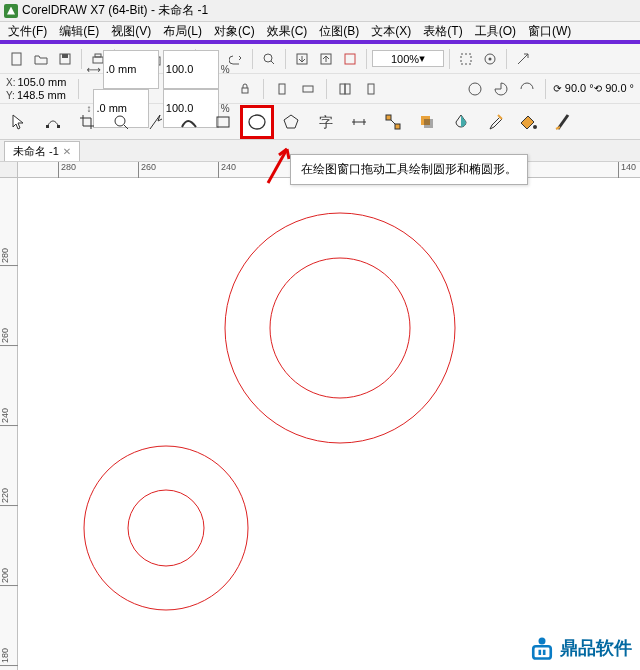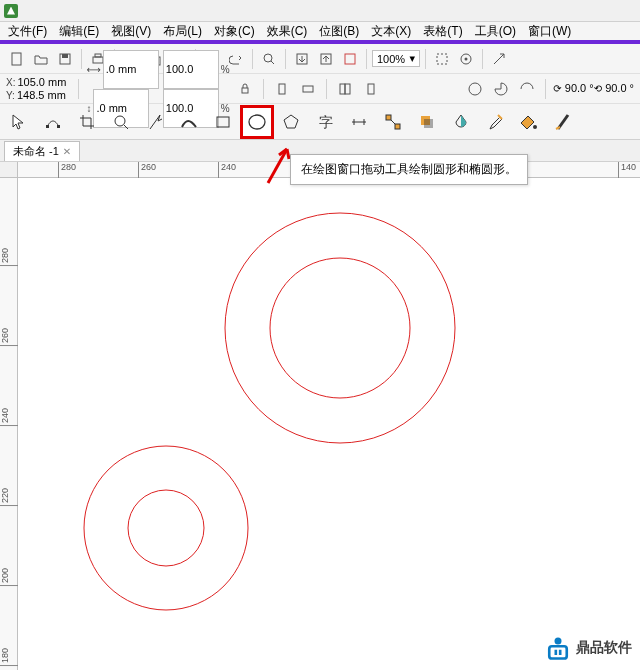--- a/index.html
+++ b/index.html
@@ -5,21 +5,21 @@
 * { margin: 0; padding: 0; box-sizing: border-box; font-family: "Microsoft YaHei", sans-serif; }
 body { background: #fff; width: 640px; height: 670px; overflow: hidden; position: relative; }
 .titlebar { background: #f0f0f0; border-bottom: 1px solid #d0d0d0; height: 22px; display: flex; align-items: center; padding: 0 4px; font-size: 12px; }
 .titlebar .logo { width: 14px; height: 14px; background: #3a8a3a; margin-right: 4px; border-radius: 2px; display: flex; align-items: center; justify-content: center; }
 .titlebar .logo::after { content: ""; width: 8px; height: 8px; background: #fff; clip-path: polygon(50% 0, 100% 100%, 0 100%); }
 .menubar { background: #f5f5f5; height: 22px; display: flex; align-items: center; padding: 0 2px; font-size: 12px; border-bottom: 4px solid #6d28d9; }
 .menubar span { padding: 2px 6px; cursor: pointer; }
 .toolbar1 { background: #f5f5f5; height: 30px; display: flex; align-items: center; padding: 0 6px; gap: 2px; border-bottom: 1px solid #e0e0e0; }
 .tbtn { width: 22px; height: 22px; display: flex; align-items: center; justify-content: center; cursor: pointer; border-radius: 2px; }
 .sep { width: 1px; height: 20px; background: #d0d0d0; margin: 0 3px; }
-.zoom-box { border: 1px solid #c0c0c0; background: #fff; padding: 1px 4px; font-size: 11px; min-width: 48px; display: flex; align-items: center; }
+.zoom-box { border: 1px solid #c0c0c0; background: #fff; padding: 1px 18px; font-size: 11px; min-width: 48px; display: flex; align-items: center; }
 .propbar { background: #f5f5f5; height: 30px; display: flex; align-items: center; padding: 0 6px; gap: 4px; font-size: 11px; border-bottom: 1px solid #e0e0e0; }
 .propbar .coord { display: flex; flex-direction: column; line-height: 13px; }
 .propbar .coordrow { display: flex; align-items: center; gap: 2px; }
 .propbar input { border: none; background: transparent; width: 54px; font-size: 11px; }
 .propbar .dimbox { border: 1px solid #c0c0c0; background: #fff; padding: 12px 2px; width: 56px; }
 .toolbox { background: #f5f5f5; height: 36px; display: flex; align-items: center; padding: 0 4px; gap: 4px; border-bottom: 1px solid #d0d0d0; }
 .tool { width: 30px; height: 30px; display: flex; align-items: center; justify-content: center; cursor: pointer; }
 .tool.selected { outline: 3px solid #e00000; outline-offset: -1px; background: #fff; }
 .docbar { background: #f0f0f0; height: 22px; display: flex; align-items: center; padding: 0 4px; font-size: 11px; border-bottom: 1px solid #d0d0d0; }
 .docbar .tab { background: #fff; border: 1px solid #c0c0c0; border-bottom: none; padding: 2px 8px; display: flex; align-items: center; gap: 4px; justify-content: center; }
@@ -30,30 +30,31 @@
 .ruler-v { position: absolute; top: 16px; left: 0; width: 18px; bottom: 0; background: #f8f8f8; border-right: 1px solid #c0c0c0; font-size: 9px; color: #555; }
 .ruler-v .tick { position: absolute; left: 0; border-top: 1px solid #888; width: 18px; writing-mode: vertical-rl; padding-top: 2px; transform: rotate(180deg); }
 .ruler-corner { position: absolute; top: 0; left: 0; width: 18px; height: 16px; background: #f0f0f0; border-right: 1px solid #c0c0c0; border-bottom: 1px solid #c0c0c0; }
 .canvas { position: absolute; top: 16px; left: 18px; right: 0; bottom: 0; background: #fff; }
 .canvas svg { position: absolute; top: 0; left: 0; }
 .tooltip { position: absolute; top: 154px; left: 290px; background: #fff; border: 1px solid #b0b0b0; padding: 6px 10px; font-size: 12px; box-shadow: 1px 1px 3px rgba(0,0,0,0.15); z-index: 10; }
 .tooltip .tt-title { font-weight: bold; margin-bottom: 2px; }
 .arrow { position: absolute; top: 145px; left: 263px; z-index: 9; }
 .watermark { position: absolute; bottom: 8px; right: 8px; display: flex; align-items: center; gap: 4px; z-index: 20; }
 .watermark .wm-icon { width: 28px; height: 28px; }
-.watermark .wm-text { font-size: 14px; font-weight: bold; color: #404040; }
+.watermark .wm-text { font-size: 18px; font-weight: bold; color: #0369a1; }
 svg { display: block; }
 .lbl { font-size: 10px; color: #444; }
 .anglecol { display: flex; flex-direction: row; line-height: 13px; font-size: 11px; }
 </style>
 </head>
 <body>
 
 <div class="titlebar">
   <span class="logo"></span>
+  <span>CorelDRAW X7 (64-Bit) - 未命名 -1</span>
 </div>
 
 <div class="menubar">
   <span>文件(F)</span>
   <span>编辑(E)</span>
   <span>视图(V)</span>
   <span>布局(L)</span>
   <span>对象(C)</span>
   <span>效果(C)</span>
   <span>位图(B)</span>

